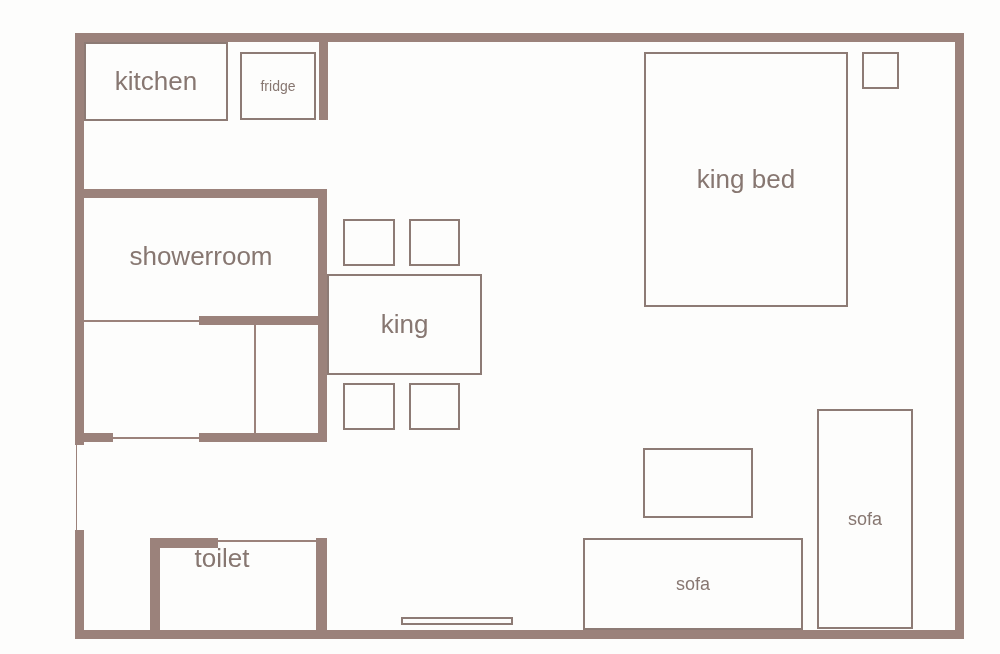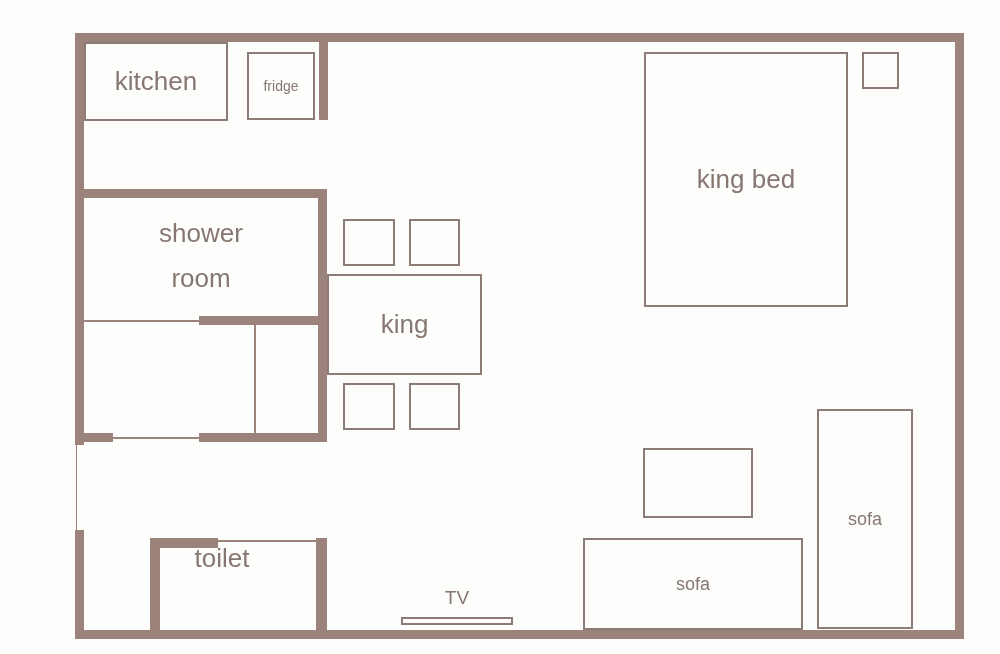--- a/index.html
+++ b/index.html
@@ -33,21 +33,21 @@
   .lbl-lg{font-size:26px;}
   .lbl-md{font-size:18px;}
   .lbl-sm{font-size:14px;}
   .floating-label{
     position:absolute;
     display:flex;align-items:center;justify-content:center;
     text-align:center;
     color:var(--text);
   }
   .shower-label{
-    flex-direction:column;
+    flex-direction:row;
     line-height:45px;
   }
 </style>
 </head>
 <body>
 
 <div class="plan">
 
   <div class="wall" style="left:75px;top:33px;width:889px;height:9px;"></div>
   <div class="wall" style="left:955px;top:33px;width:9px;height:606px;"></div>
@@ -69,21 +69,21 @@
 
   <div class="wall" style="left:150px;top:538px;width:10px;height:92px;"></div>
   <div class="wall" style="left:150px;top:538px;width:68px;height:10px;"></div>
   <div class="thinline" style="left:218px;top:540px;width:98px;height:2px;"></div>
   <div class="wall" style="left:316px;top:538px;width:11px;height:92px;"></div>
 
   <div class="box" style="left:84px;top:42px;width:144px;height:79px;">
     <span class="label lbl-lg">kitchen</span>
   </div>
 
-  <div class="box" style="left:240px;top:52px;width:68px;height:68px;margin-left:7px;">
+  <div class="box" style="left:240px;top:52px;width:76px;height:68px;">
     <span class="label lbl-sm">fridge</span>
   </div>
 
   <div class="box" style="left:644px;top:52px;width:204px;height:255px;">
     <span class="label lbl-lg">king bed</span>
   </div>
 
   <div class="box" style="left:862px;top:52px;width:37px;height:37px;"></div>
 
   <div class="floating-label shower-label lbl-lg" style="left:84px;top:210px;width:234px;height:92px;">
@@ -96,23 +96,20 @@
   <div class="box" style="left:327px;top:274px;width:155px;height:101px;">
     <span class="label lbl-lg">king</span>
   </div>
   <div class="box" style="left:343px;top:383px;width:52px;height:47px;"></div>
   <div class="box" style="left:409px;top:383px;width:51px;height:47px;"></div>
 
   <div class="floating-label lbl-lg" style="left:160px;top:528px;width:124px;height:60px;">
     <span>toilet</span>
   </div>
 
-  <div class="floating-label" style="left:401px;top:586px;width:112px;height:24px;font-size:19px;">
-    <span>TV</span>
-  </div>
   <div class="box" style="left:401px;top:617px;width:112px;height:8px;"></div>
 
   <div class="box" style="left:643px;top:448px;width:110px;height:70px;"></div>
 
   <div class="box" style="left:583px;top:538px;width:220px;height:92px;">
     <span class="label lbl-md">sofa</span>
   </div>
 
   <div class="box" style="left:817px;top:409px;width:96px;height:220px;">
     <span class="label lbl-md">sofa</span>

